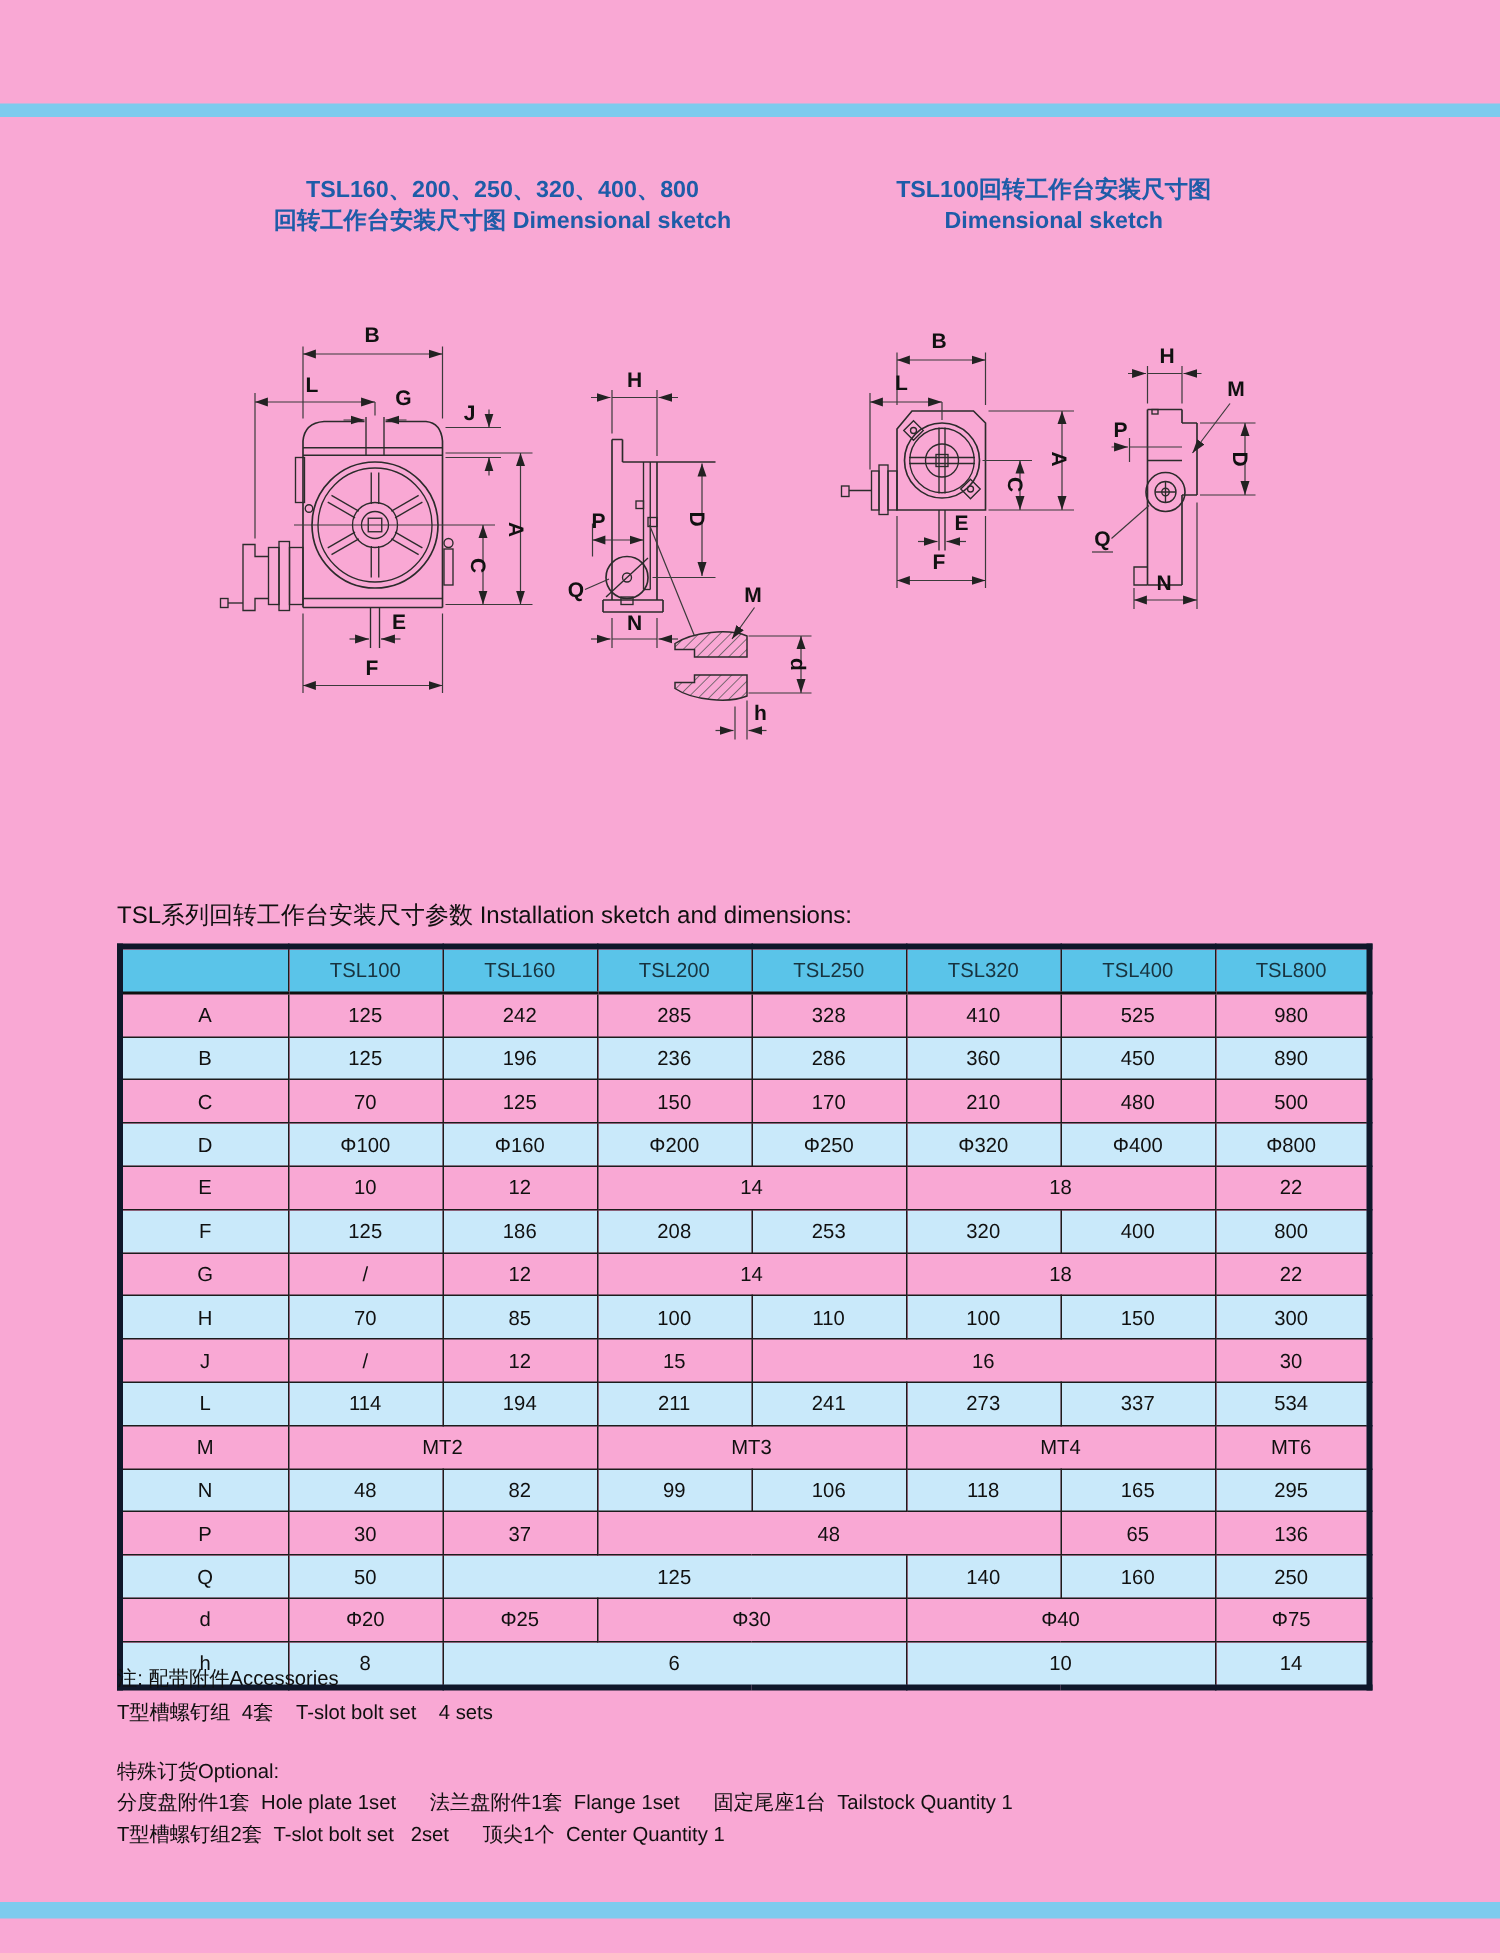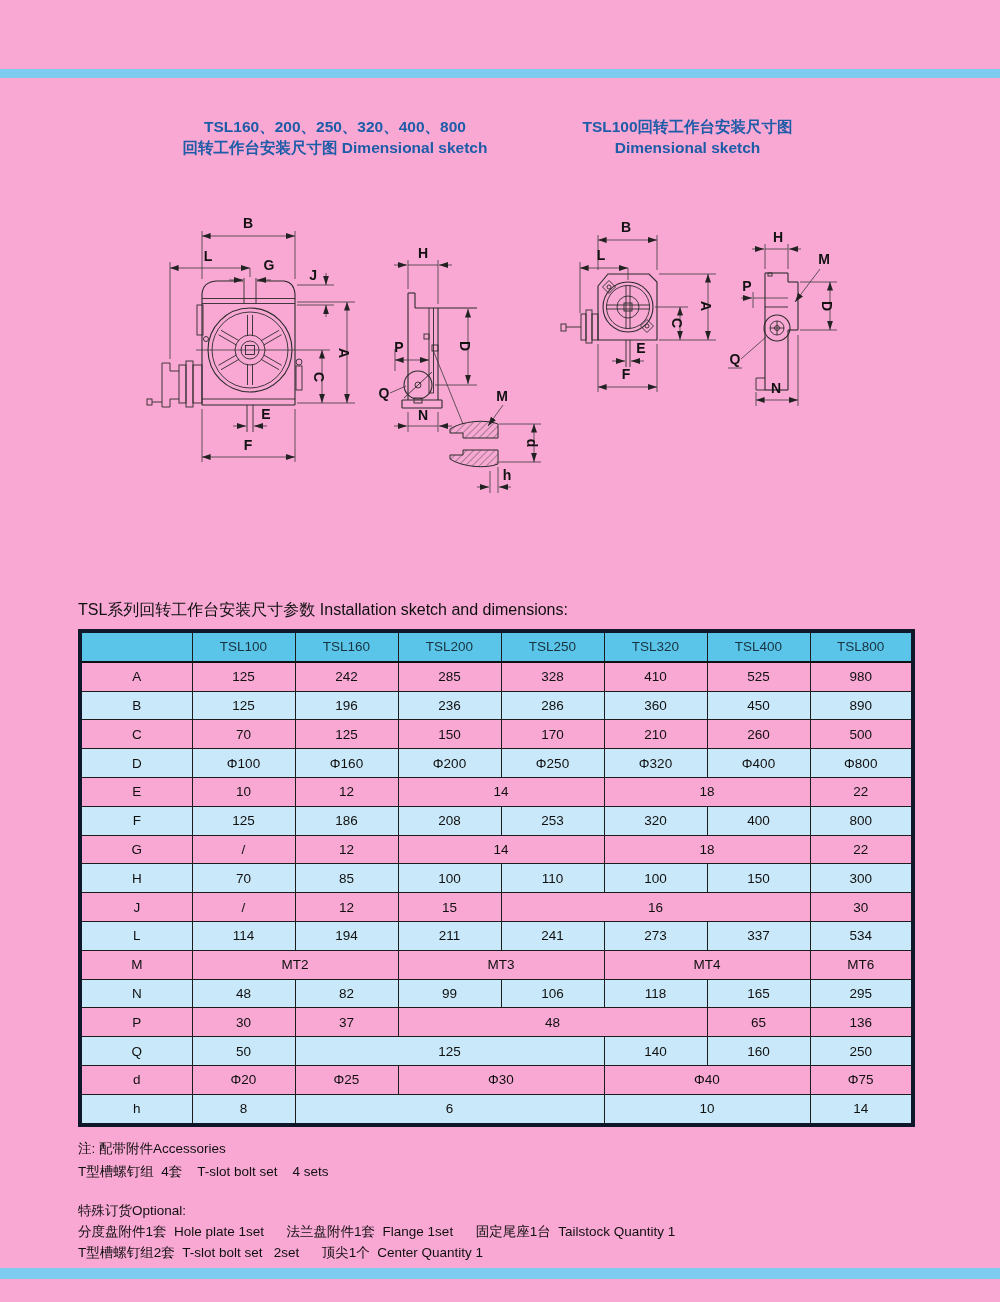--- a/index.html
+++ b/index.html
@@ -3,35 +3,35 @@
 <meta charset="utf-8">
 <style>
   html,body{margin:0;padding:0;background:#fff;}
   .page{position:relative;width:1000px;height:1302px;background:#f9a8d4;
         font-family:"Liberation Sans",sans-serif;overflow:hidden;color:#111;}
   .topbar{position:absolute;left:0;top:69px;width:1000px;height:9px;background:#7DCBEE;}
   .bottombar{position:absolute;left:0;top:1268px;width:1000px;height:11px;background:#7DCBEE;}
   .heading{position:absolute;text-align:center;font-weight:bold;font-size:15.5px;
            line-height:21px;color:#1E5CA8;}
   .heading.hleft{left:130px;top:116px;width:410px;}
-  .heading.hright{left:520px;top:116px;width:335px;}
+  .heading.hright{left:535px;top:116px;width:335px;}
   .drawings{position:absolute;left:0;top:195px;width:1000px;height:330px;}
   .ol{fill:none;stroke:#2b2b2b;stroke-width:1.1;}
   .ol2{fill:none;stroke:#2b2b2b;stroke-width:0.9;}
   .dl{fill:none;stroke:#3a3a3a;stroke-width:0.8;}
   .lbl{font-family:"Liberation Sans",sans-serif;font-size:14px;font-weight:600;fill:#111;text-anchor:middle;}
   .hatched{fill:url(#hatch);stroke:#2b2b2b;stroke-width:1;}
   .table-title{position:absolute;left:78px;top:600px;font-size:16px;color:#101010;}
   table.dims{position:absolute;left:78px;top:629px;border-collapse:collapse;
              font-size:13.5px;color:#101010;table-layout:fixed;border:4px solid #0f172a;}
   table.dims th,table.dims td{border:1px solid #1c1c1c;text-align:center;vertical-align:middle;
              height:27.8px;padding:0;font-weight:normal;overflow:hidden;}
   table.dims thead th{background:#5AC4E9;color:#18333f;border-bottom:2px solid #101010;}
   table.dims tbody tr:nth-child(even){background:#C9E9FA;}
-  .note{position:absolute;left:78px;font-size:13.5px;color:#101010;white-space:pre-wrap;margin-top:30px;}
+  .note{position:absolute;left:78px;font-size:13.5px;color:#101010;white-space:pre-wrap;}
 </style>
 </head>
 <body>
 
 <div class="page">
 
   <div class="topbar"></div>
 
   <div class="heading hleft">
     <div>TSL160、200、250、320、400、800</div>
@@ -335,21 +335,21 @@
           <td>450</td>
           <td>890</td>
         </tr>
         <tr>
           <td>C</td>
           <td>70</td>
           <td>125</td>
           <td>150</td>
           <td>170</td>
           <td>210</td>
-          <td>260</td>
+          <td>480</td>
           <td>500</td>
         </tr>
         <tr>
           <td>D</td>
           <td>Φ100</td>
           <td>Φ160</td>
           <td>Φ200</td>
           <td>Φ250</td>
           <td>Φ320</td>
           <td>Φ400</td>

